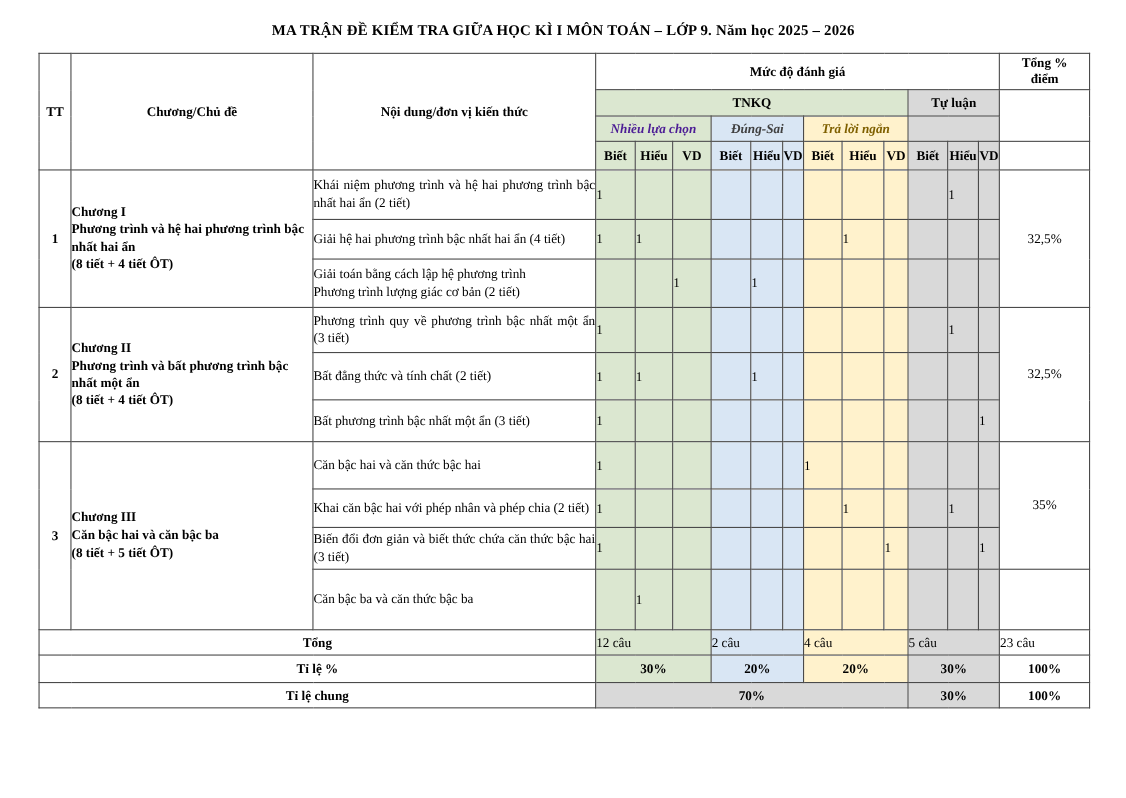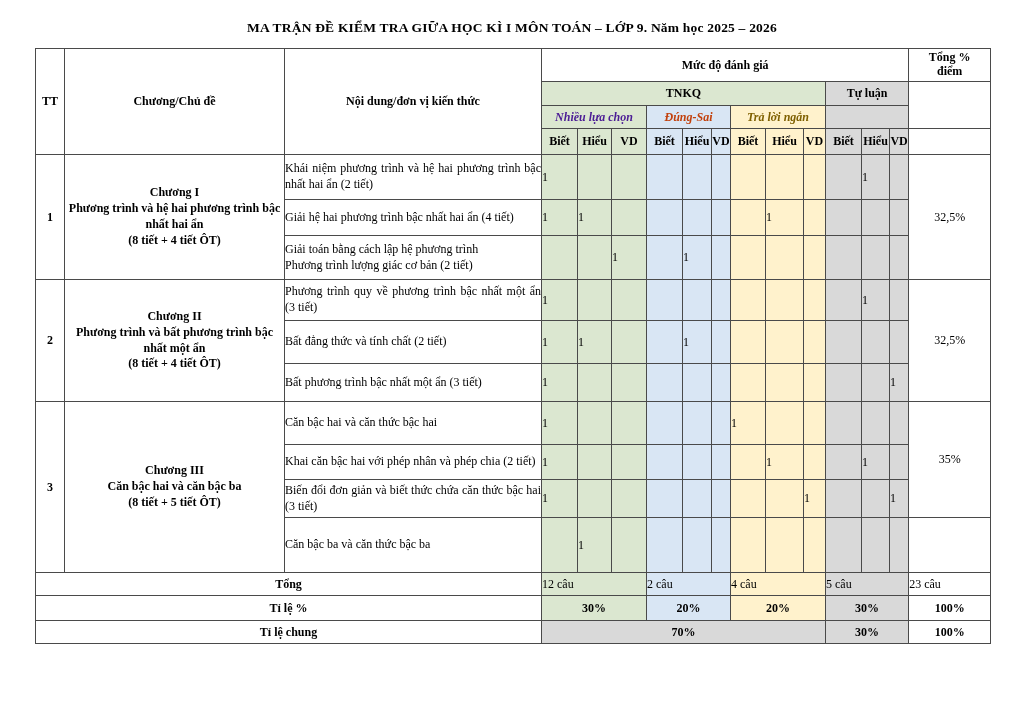--- a/index.html
+++ b/index.html
@@ -37,21 +37,20 @@
   .matrix th { font-weight: bold; text-align: center; }
   .bg-green  { background: var(--c-green); }
   .bg-blue   { background: var(--c-blue); }
   .bg-yellow { background: var(--c-yellow); }
   .bg-gray   { background: var(--c-gray); }
   .fmt-label { font-weight: normal; font-style: italic; font-size: 12px; }
   .lvl-th { font-size: 11.5px; margin-left: 36px; }
   .pre-line { white-space: pre-line; line-height: 1.15; }
   .cell-tt { text-align: center; font-weight: bold; }
   .cell-chapter {
-    text-align: center;
     font-weight: bold;
     padding: 2px 4px;
     line-height: 1.32;
     font-size: 12px;
   }
   .cell-topic {
     vertical-align: top;
     text-align: justify;
     padding: 3px 5px 2px 5px;
     line-height: 1.3;
@@ -99,21 +98,21 @@
         <th class="pre-line">Tổng %
 điểm</th>
       </tr>
       <tr style="height:24px">
         <th colspan="9" class="bg-green">TNKQ</th>
         <th colspan="3" class="bg-gray">Tự luận</th>
         <td rowspan="2"></td>
       </tr>
       <tr style="height:23px">
         <th colspan="3" class="bg-green fmt-label" style="color: #4c1d95;">Nhiều lựa chọn</th>
-        <th colspan="3" class="bg-blue fmt-label" style="color: #c2410c;">Đúng-Sai</th>
+        <th colspan="3" class="bg-blue fmt-label" style="color: #404040;">Đúng-Sai</th>
         <th colspan="3" class="bg-yellow fmt-label" style="color: rgb(127, 96, 0);">Trả lời ngắn</th>
         <td colspan="3" class="bg-gray"></td>
       </tr>
       <tr style="height:26px">
         <th class="bg-green lvl-th">Biết</th>
         <th class="bg-green lvl-th">Hiểu</th>
         <th class="bg-green lvl-th">VD</th>
         <th class="bg-blue lvl-th">Biết</th>
         <th class="bg-blue lvl-th">Hiểu</th>
         <th class="bg-blue lvl-th">VD</th>

